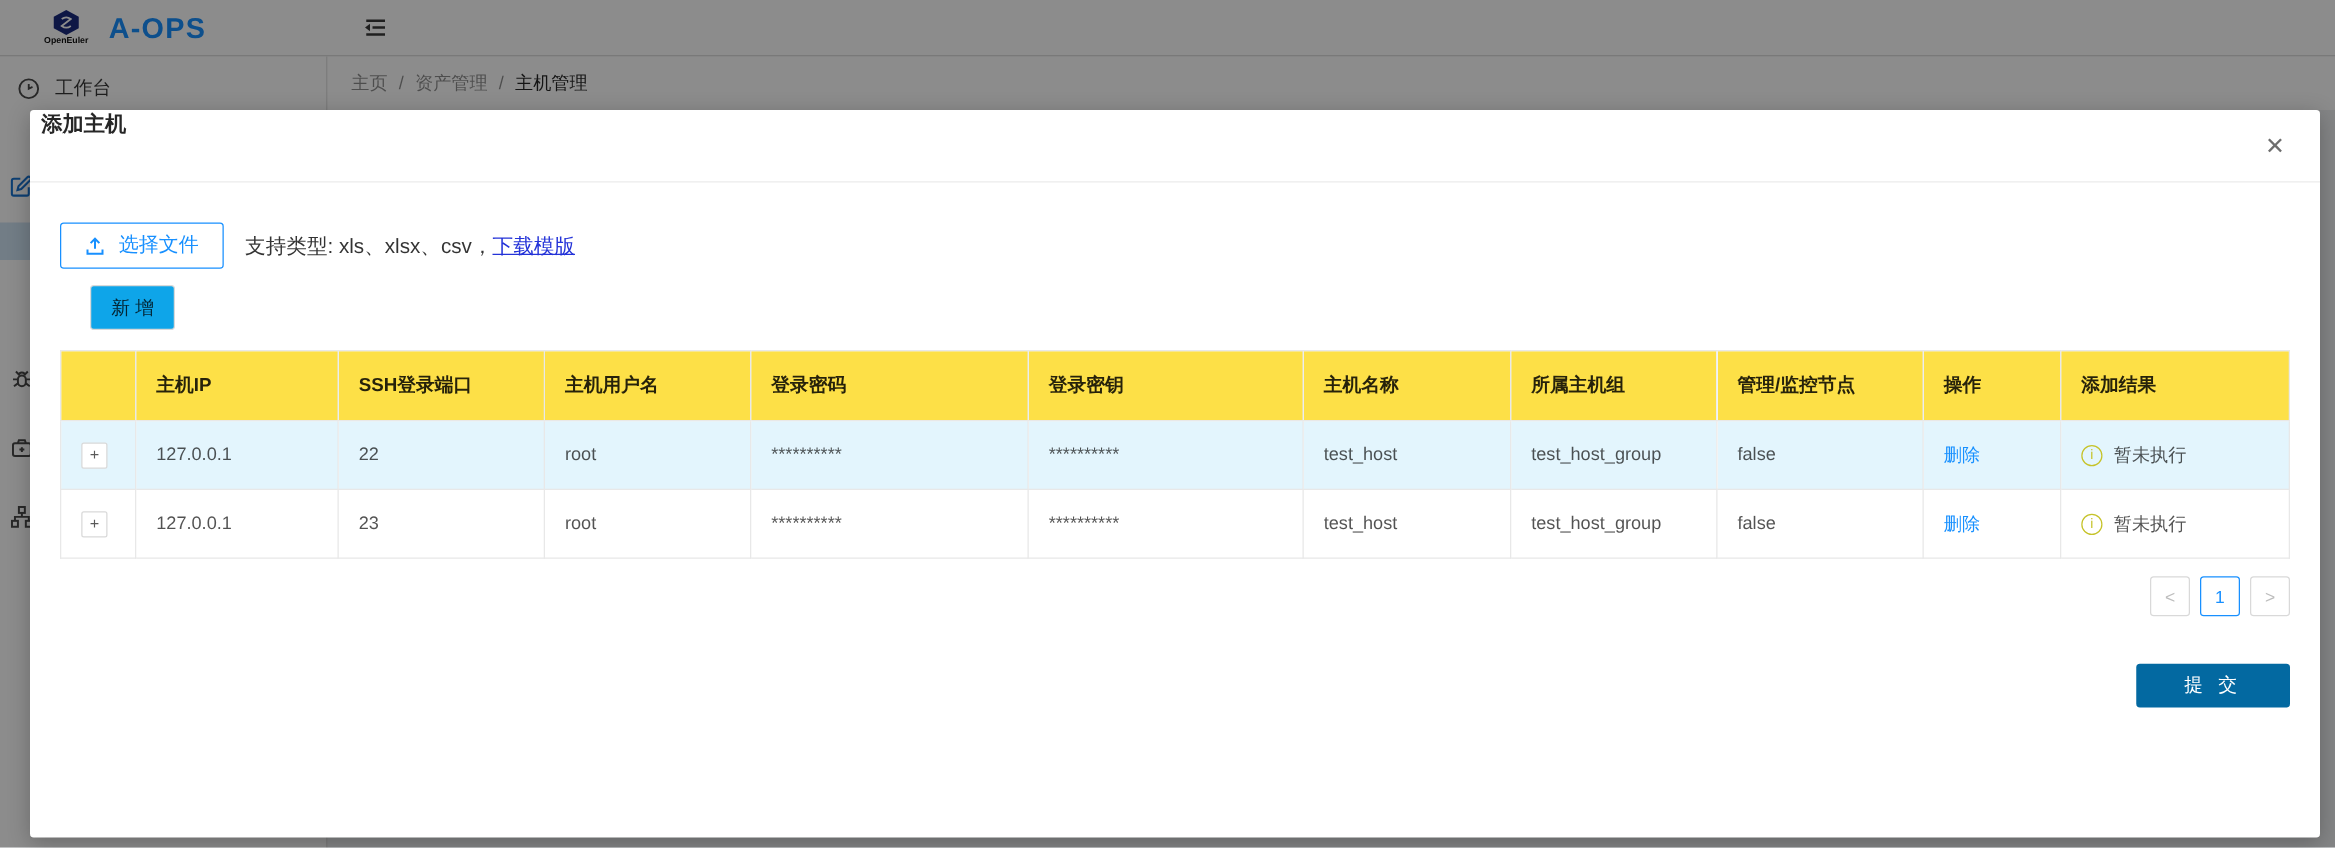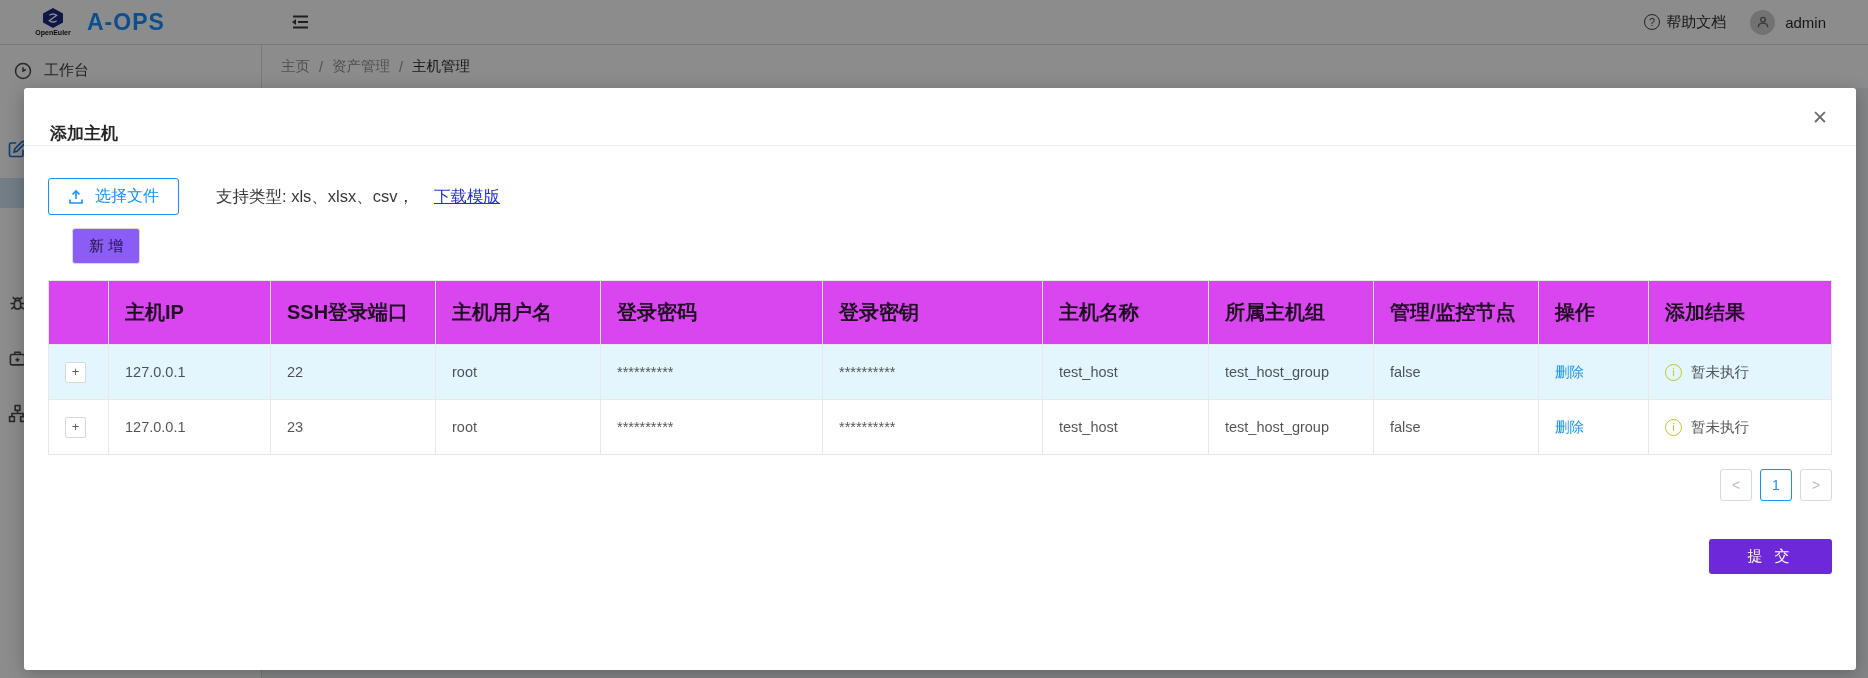--- a/index.html
+++ b/index.html
@@ -36,66 +36,66 @@
   .breadcrumb { position:absolute; top:45px; left:262px; right:0; height:43px; background:#fff;
     display:flex; align-items:center; gap:9px; padding-left:19px; font-size:14.5px; }
   .bc-link { color:rgba(0,0,0,.45); cursor:pointer; }
   .bc-sep { color:rgba(0,0,0,.45); }
   .bc-current { color:rgba(0,0,0,.85); }
 
   
   .overlay { position:absolute; inset:0; background:rgba(0,0,0,.45); z-index:5; }
   .modal { position:absolute; left:24px; top:88px; width:1832px; height:582px; background:#fff;
     border-radius:3px; box-shadow:0 4px 18px rgba(0,0,0,.25); z-index:6; }
-  .modal-header { height:58px; border-bottom:1px solid #ececec; display:flex; align-items:flex-end;
-    padding:0 26px; }
+  .modal-header { height:58px; border-bottom:1px solid #ececec; display:flex; align-items:flex-start;
+    padding:0 9px; }
   .modal-title { font-size:17px; font-weight:bold; color:rgba(0,0,0,.85); }
   .modal-close { position:absolute; top:12px; right:18px; font-size:19px; color:#6e6e6e;
     padding:8px 10px; cursor:pointer; background:none; border:none; line-height:1; }
   .modal-body { padding:0 24px; }
 
-  .upload-row { margin-top:32px; display:flex; align-items:center;gap:20px; }
+  .upload-row { margin-top:32px; display:flex; align-items:center; }
   .btn-choose { height:37px; padding:0 19px; background:#fff; border:1px solid #1890ff; border-radius:3px;
     color:#1890ff; font-size:16px; display:inline-flex; align-items:center; gap:11px; cursor:pointer;
     font-family:inherit; }
   .support-text { margin-left:17px; font-size:16.5px; color:rgba(0,0,0,.8); }
   .download-link { font-size:16.5px; color:#2433d8; text-decoration:underline; cursor:pointer; }
 
   .file-row { margin-top:17px; display:flex; align-items:center; gap:9px; padding-left:3px;
     font-size:15.5px; color:rgba(0,0,0,.72); cursor:pointer; }
 
-  .btn-add { margin-top:13px; margin-left:24px; height:36px; padding:0 16px; background:#8b5cf6;
+  .btn-add { margin-top:13px; margin-left:24px; height:36px; padding:0 16px; background:#0ea5e9;
     border:1px solid #d9d9d9; border-radius:3px; font-size:15px; color:rgba(0,0,0,.78);
     cursor:pointer; font-family:inherit; }
 
   
   .host-table { margin-top:16px; width:100%; border-collapse:collapse; table-layout:fixed; font-size:14.5px; }
   .host-table th, .host-table td { border:1px solid #e8e8e8; padding:16px; text-align:left;
     vertical-align:middle; overflow:hidden; }
-  .host-table th { background:#d946ef; font-weight:bold; color:rgba(0,0,0,.85); padding:18px 16px; font-size:20px; }
+  .host-table th { background:#fde047; font-weight:bold; color:rgba(0,0,0,.85); padding:18px 16px; font-size:15px; }
   .host-table td { color:rgba(0,0,0,.68); background:#fff; }
   tr.row-active td { background:#e3f5fd; }
   .cell-center { text-align:center; }
   .expand-btn { width:21px; height:21px; background:#fff; border:1px solid #d9d9d9; border-radius:2px;
     color:rgba(0,0,0,.65); font-size:13px; line-height:18px; cursor:pointer; }
   .group-wrap { display:inline-block; width:108px; word-break:break-all; line-height:22px; }
   .del-link { color:#1890ff; cursor:pointer; }
   .result-cell { display:flex; align-items:center; gap:9px; }
   .info-icon { flex:none; width:17px; height:17px; border:1px solid #c6c32a; border-radius:50%;
     color:#c6c32a; font-size:11px; line-height:15px; text-align:center; }
   .info-icon::before { content:"i"; }
 
   
   .pagination { display:flex; justify-content:flex-end; gap:8px; margin-top:14px; }
   .page-btn { width:32px; height:32px; background:#fff; border:1px solid #d9d9d9; border-radius:3px;
     color:#bdbdbd; font-size:14px; display:flex; align-items:center; justify-content:center;
     cursor:pointer; font-family:inherit; }
   .page-btn.current { border-color:#1890ff; color:#1890ff; }
   .modal-footer { display:flex; justify-content:flex-end; margin-top:38px; }
-  .btn-submit { width:123px; height:35px; background:#6d28d9; border:none; border-radius:3px;
+  .btn-submit { width:123px; height:35px; background:#0369a1; border:none; border-radius:3px;
     color:#fff; font-size:15px; letter-spacing:4px; cursor:pointer; font-family:inherit; }
 
   svg { display:block; }
 </style>
 </head>
 <body>
 
 <div class="page">
 
   <div class="topbar">
@@ -110,33 +110,20 @@
       <span class="app-name">A-OPS</span>
     </div>
     <span class="fold-icon">
       <svg width="20" height="18" viewBox="0 0 20 18" stroke="#3a3a3a" stroke-width="2">
         <line x1="3" y1="3.5" x2="18" y2="3.5"></line>
         <line x1="8" y1="9" x2="18" y2="9"></line>
         <line x1="3" y1="14.5" x2="18" y2="14.5"></line>
         <path d="M6 6 L2 9 L6 12 Z" fill="#3a3a3a" stroke="none"></path>
       </svg>
     </span>
-    <div class="topbar-right">
-      <span class="help">
-        <span class="qmark"></span>
-        <span>帮助文档</span>
-      </span>
-      <span class="avatar">
-        <svg width="14" height="14" viewBox="0 0 24 24" fill="none" stroke="#6b6b6b" stroke-width="2.4">
-          <circle cx="12" cy="8" r="4"></circle>
-            <path d="M4 21 c0-5 4-7 8-7 s8 2 8 7"></path>
-        </svg>
-      </span>
-      <span class="username">admin</span>
-    </div>
   </div>
 
   <div class="sidebar">
     <div class="side-item">
       <svg width="18" height="18" viewBox="0 0 24 24" fill="none" stroke="#4a4a4a" stroke-width="2">
         <circle cx="12" cy="12" r="10"></circle>
           <path d="M12 7 L12 12 L16 10"></path>
       </svg>
       <span>工作台</span>
     </div>

